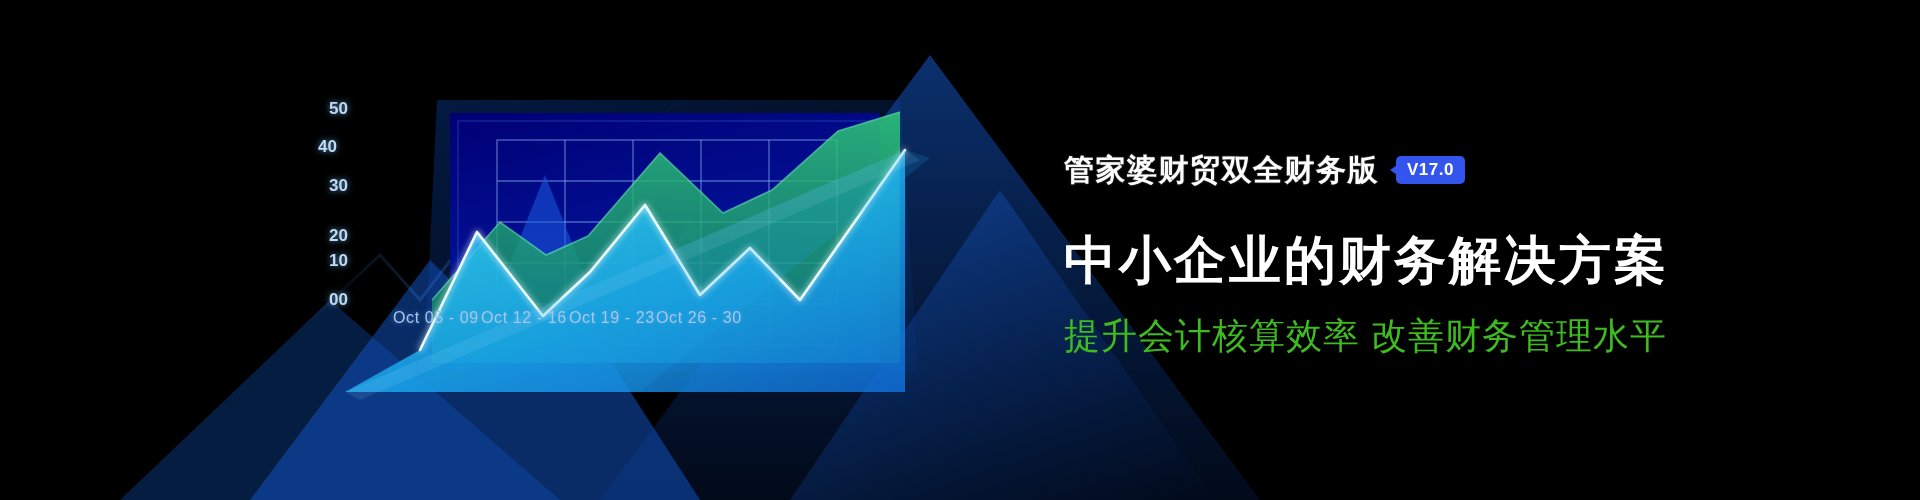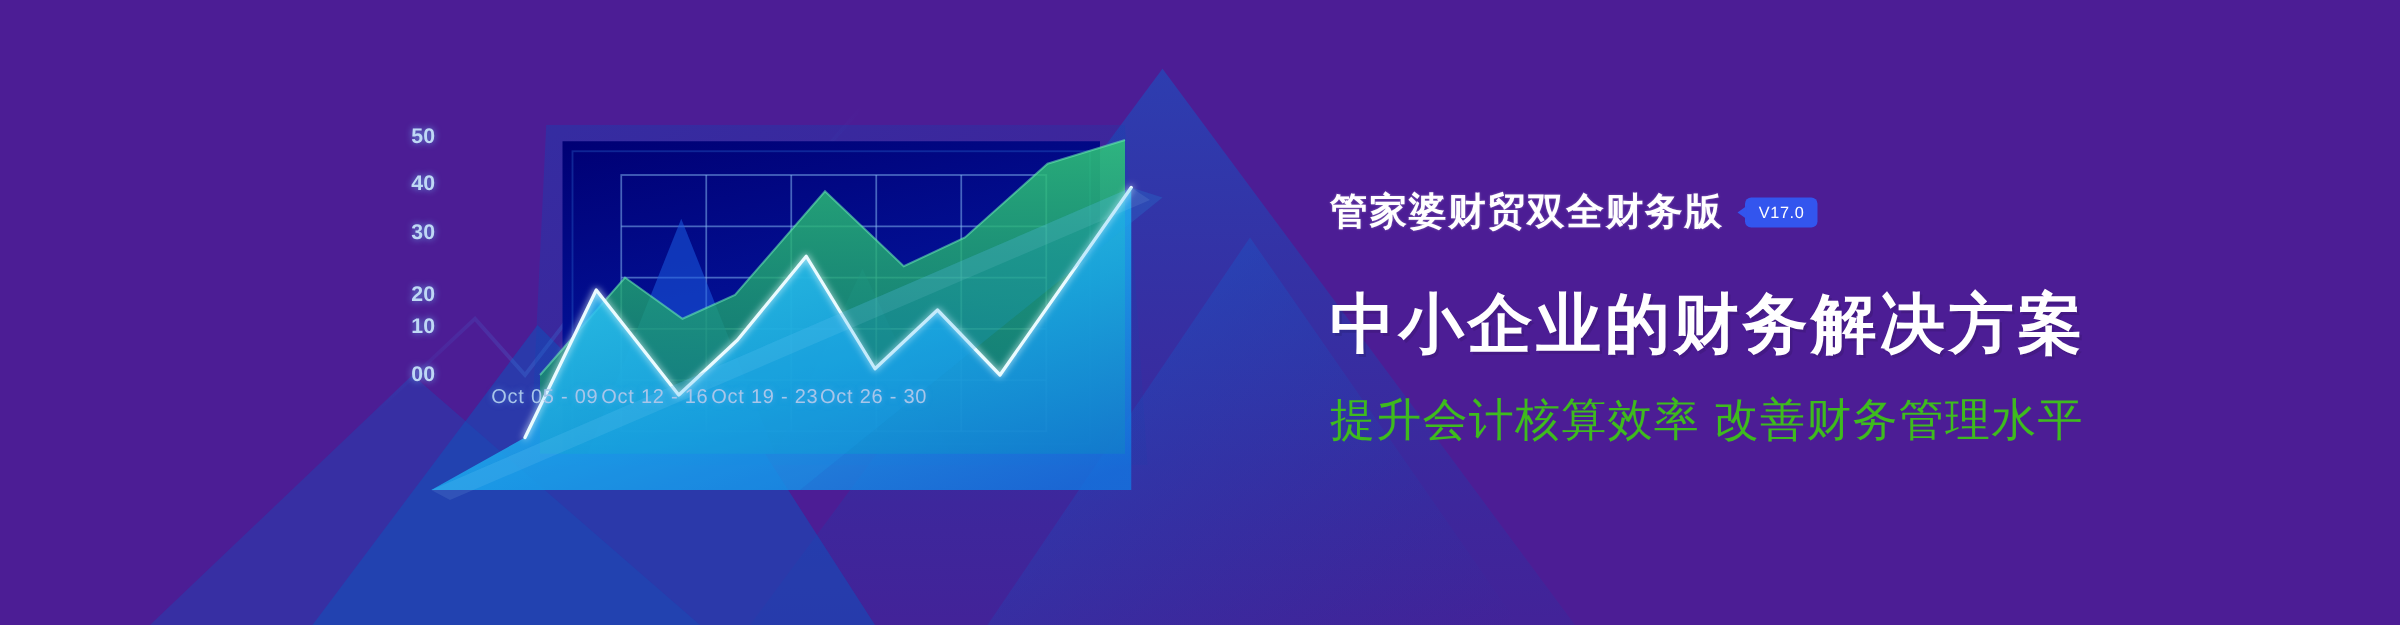--- a/index.html
+++ b/index.html
@@ -3,21 +3,21 @@
 <meta charset="utf-8">
 <style>
   html,body{margin:0;padding:0;}
   body{
     width:1920px;height:500px;overflow:hidden;
     background:#0B43AC;
     font-family:"Liberation Sans","DejaVu Sans",sans-serif;
   }
   #banner{
     position:relative;width:1920px;height:500px;overflow:hidden;
-    background:#4c1d95;
+    background:#000000;
   }
   .layer{position:absolute;top:0;left:0;width:1920px;height:500px;}
   svg.layer{display:block;}
 
   
   #copy{
     position:absolute;left:1064px;top:150px;width:820px;height:220px;
   }
   #brand-row{
     display:flex;align-items:center;height:40px;
@@ -25,21 +25,21 @@
   #brand-name{
     font-size:30px;font-weight:bold;color:#ffffff;
     letter-spacing:1.5px;line-height:40px;white-space:nowrap;
     text-shadow:0 0 2px rgba(255,255,255,.35);
   }
   #version-badge-wrap{
     position:relative;margin-left:17px;display:inline-block;
   }
   #version-badge{
     background:#3355EE;color:#ffffff;
-    font-size:13px;font-weight:normal;letter-spacing:.5px;
+    font-size:17px;font-weight:bold;letter-spacing:.5px;
     padding:5px 11px 6px 11px;border-radius:5px;line-height:1;
     display:inline-block;white-space:nowrap;
   }
   #version-badge-tail{
     position:absolute;left:-6px;top:50%;margin-top:-5px;
     width:0;height:0;
     border-top:5px solid transparent;
     border-bottom:5px solid transparent;
     border-right:7px solid #3355EE;
   }
@@ -166,21 +166,21 @@
 
     <polygon points="420,350 477,232 543,316 590,272 645,205 700,295 750,248 800,300 905,150 905,392 345,392" fill="url(#gCyanBig)" opacity=".93"></polygon>
     <polyline points="420,350 477,232 543,316 590,272 645,205 700,295 750,248 800,300 905,150" fill="none" stroke="#EAFBFF" stroke-width="2.6" filter="url(#glowWhite)" stroke-linejoin="round" stroke-linecap="round"></polyline>
 
     <polygon points="905,150 930,158 640,392 345,392" fill="#19A6EE" opacity=".18"></polygon>
     <polygon points="345,392 905,150 920,160 360,400" fill="#BFEFFF" opacity=".10"></polygon>
   </svg>
 
   <div>
     <div class="axis-label y-label" style="left:314px;top:99px;">50</div>
-    <div class="axis-label y-label" style="left:314px;top:137px;">40</div>
+    <div class="axis-label y-label" style="left:303px;top:137px;">40</div>
     <div class="axis-label y-label" style="left:314px;top:176px;">30</div>
     <div class="axis-label y-label" style="left:314px;top:226px;">20</div>
     <div class="axis-label y-label" style="left:314px;top:251px;">10</div>
     <div class="axis-label y-label" style="left:314px;top:290px;">00</div>
   </div>
 
   <div>
     <div class="x-label" style="left:393px;top:309px;">Oct 05 - 09</div>
     <div class="x-label" style="left:481px;top:309px;text-align:right;">Oct 12 - 16</div>
     <div class="x-label" style="left:569px;top:309px;">Oct 19 - 23</div>

